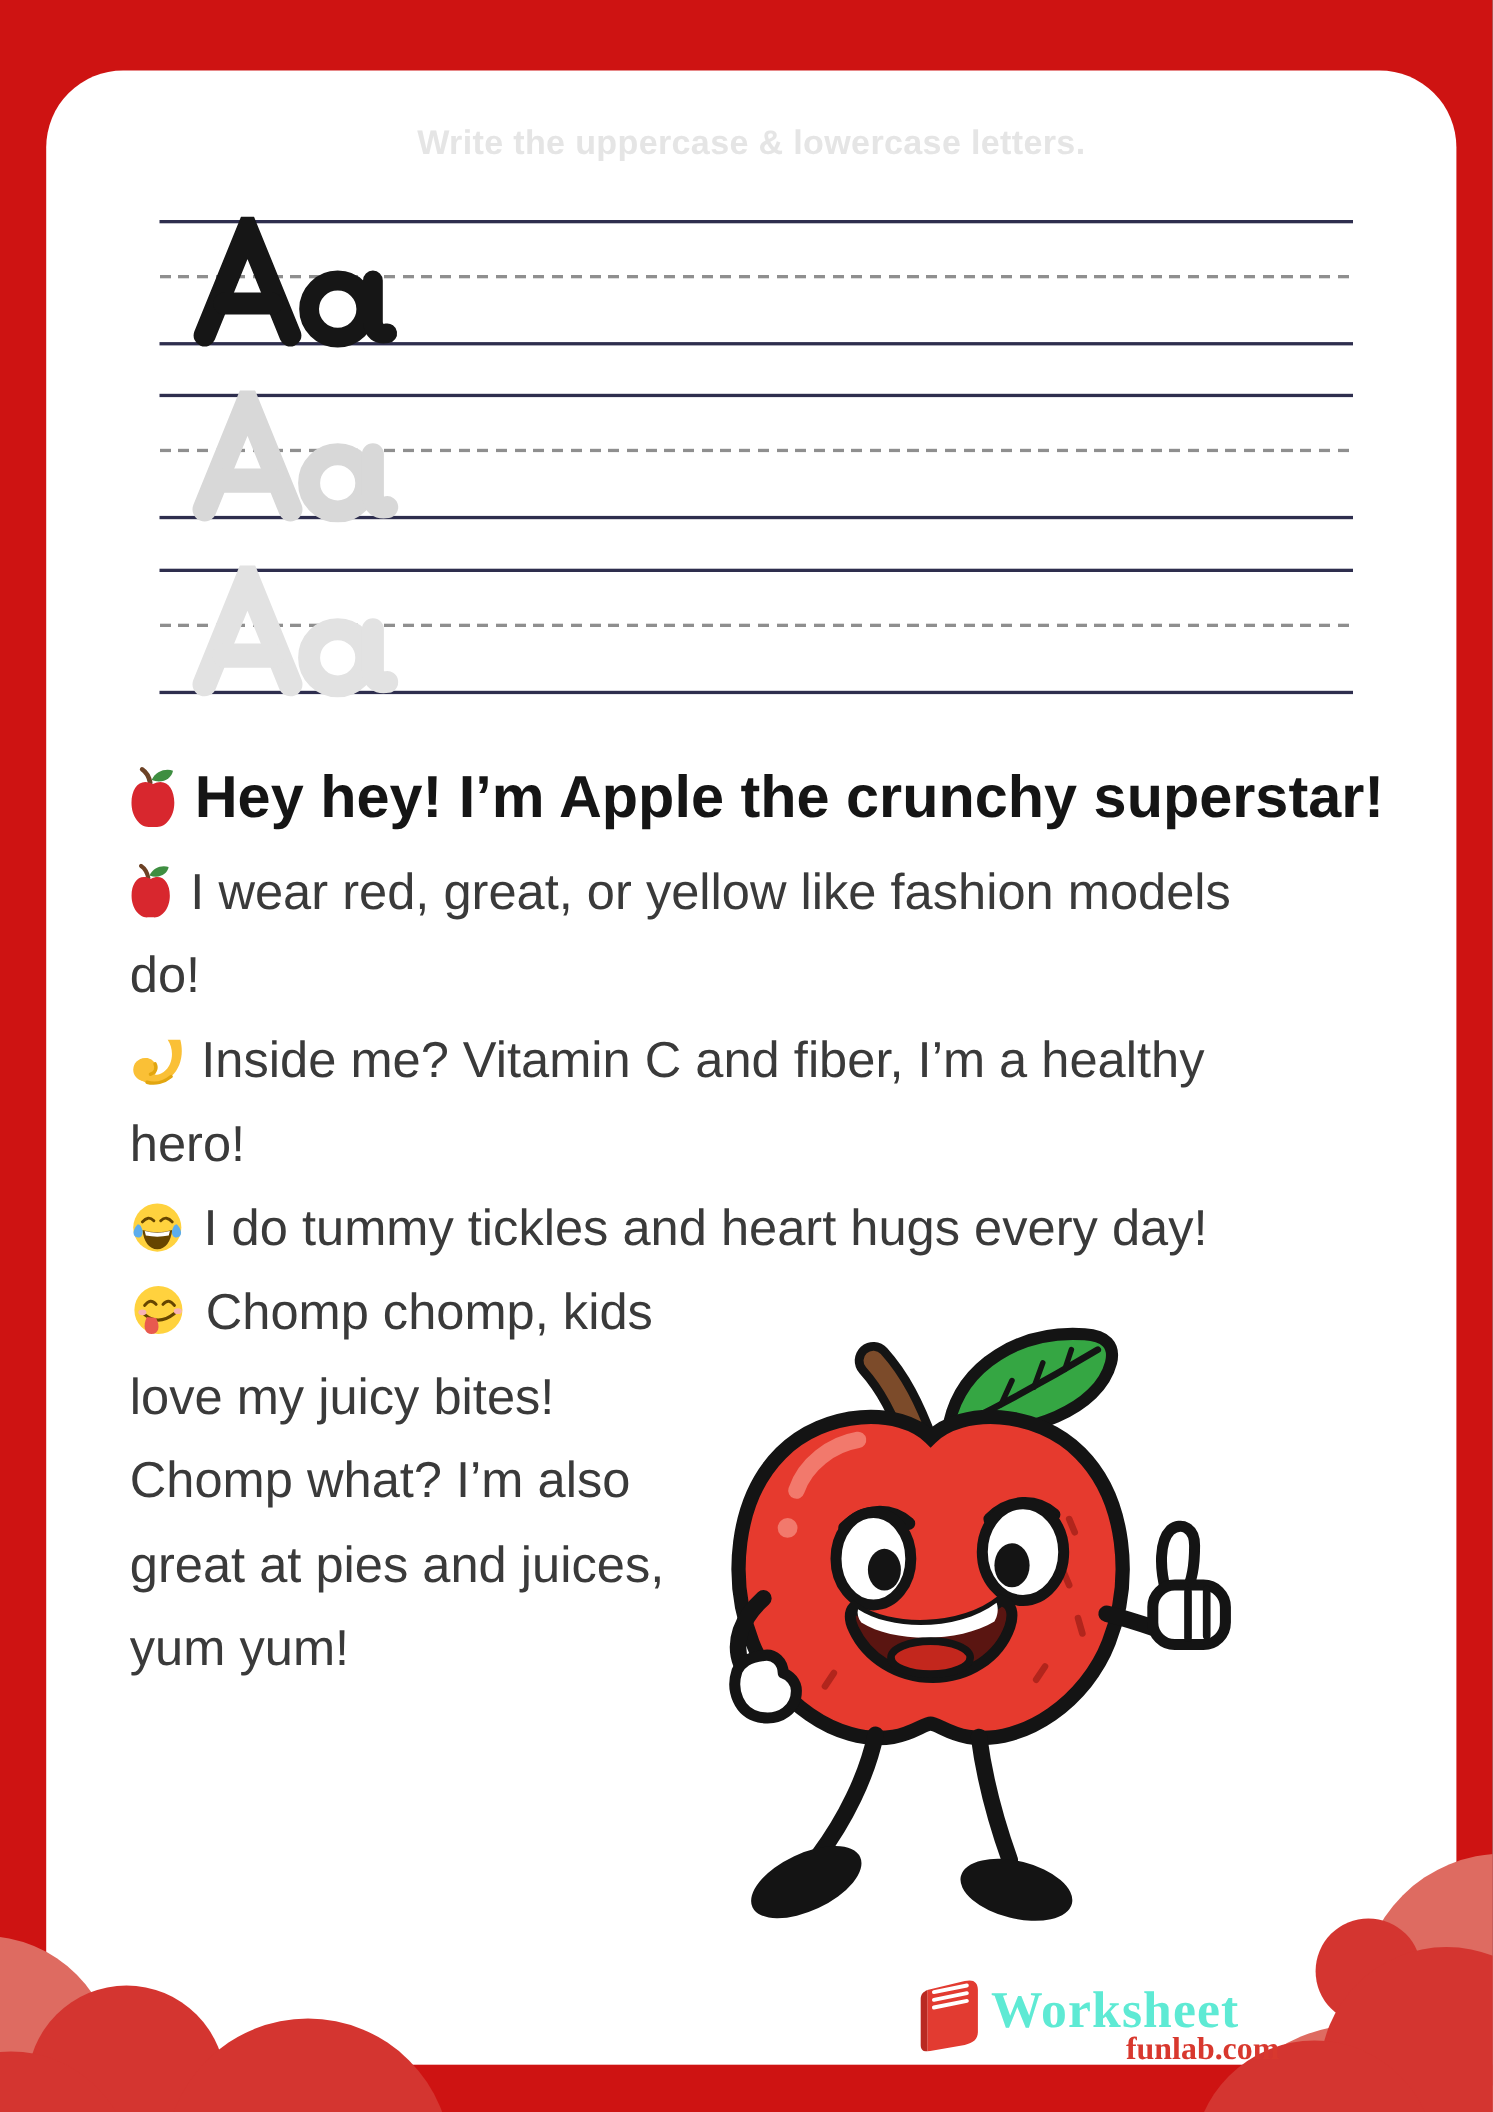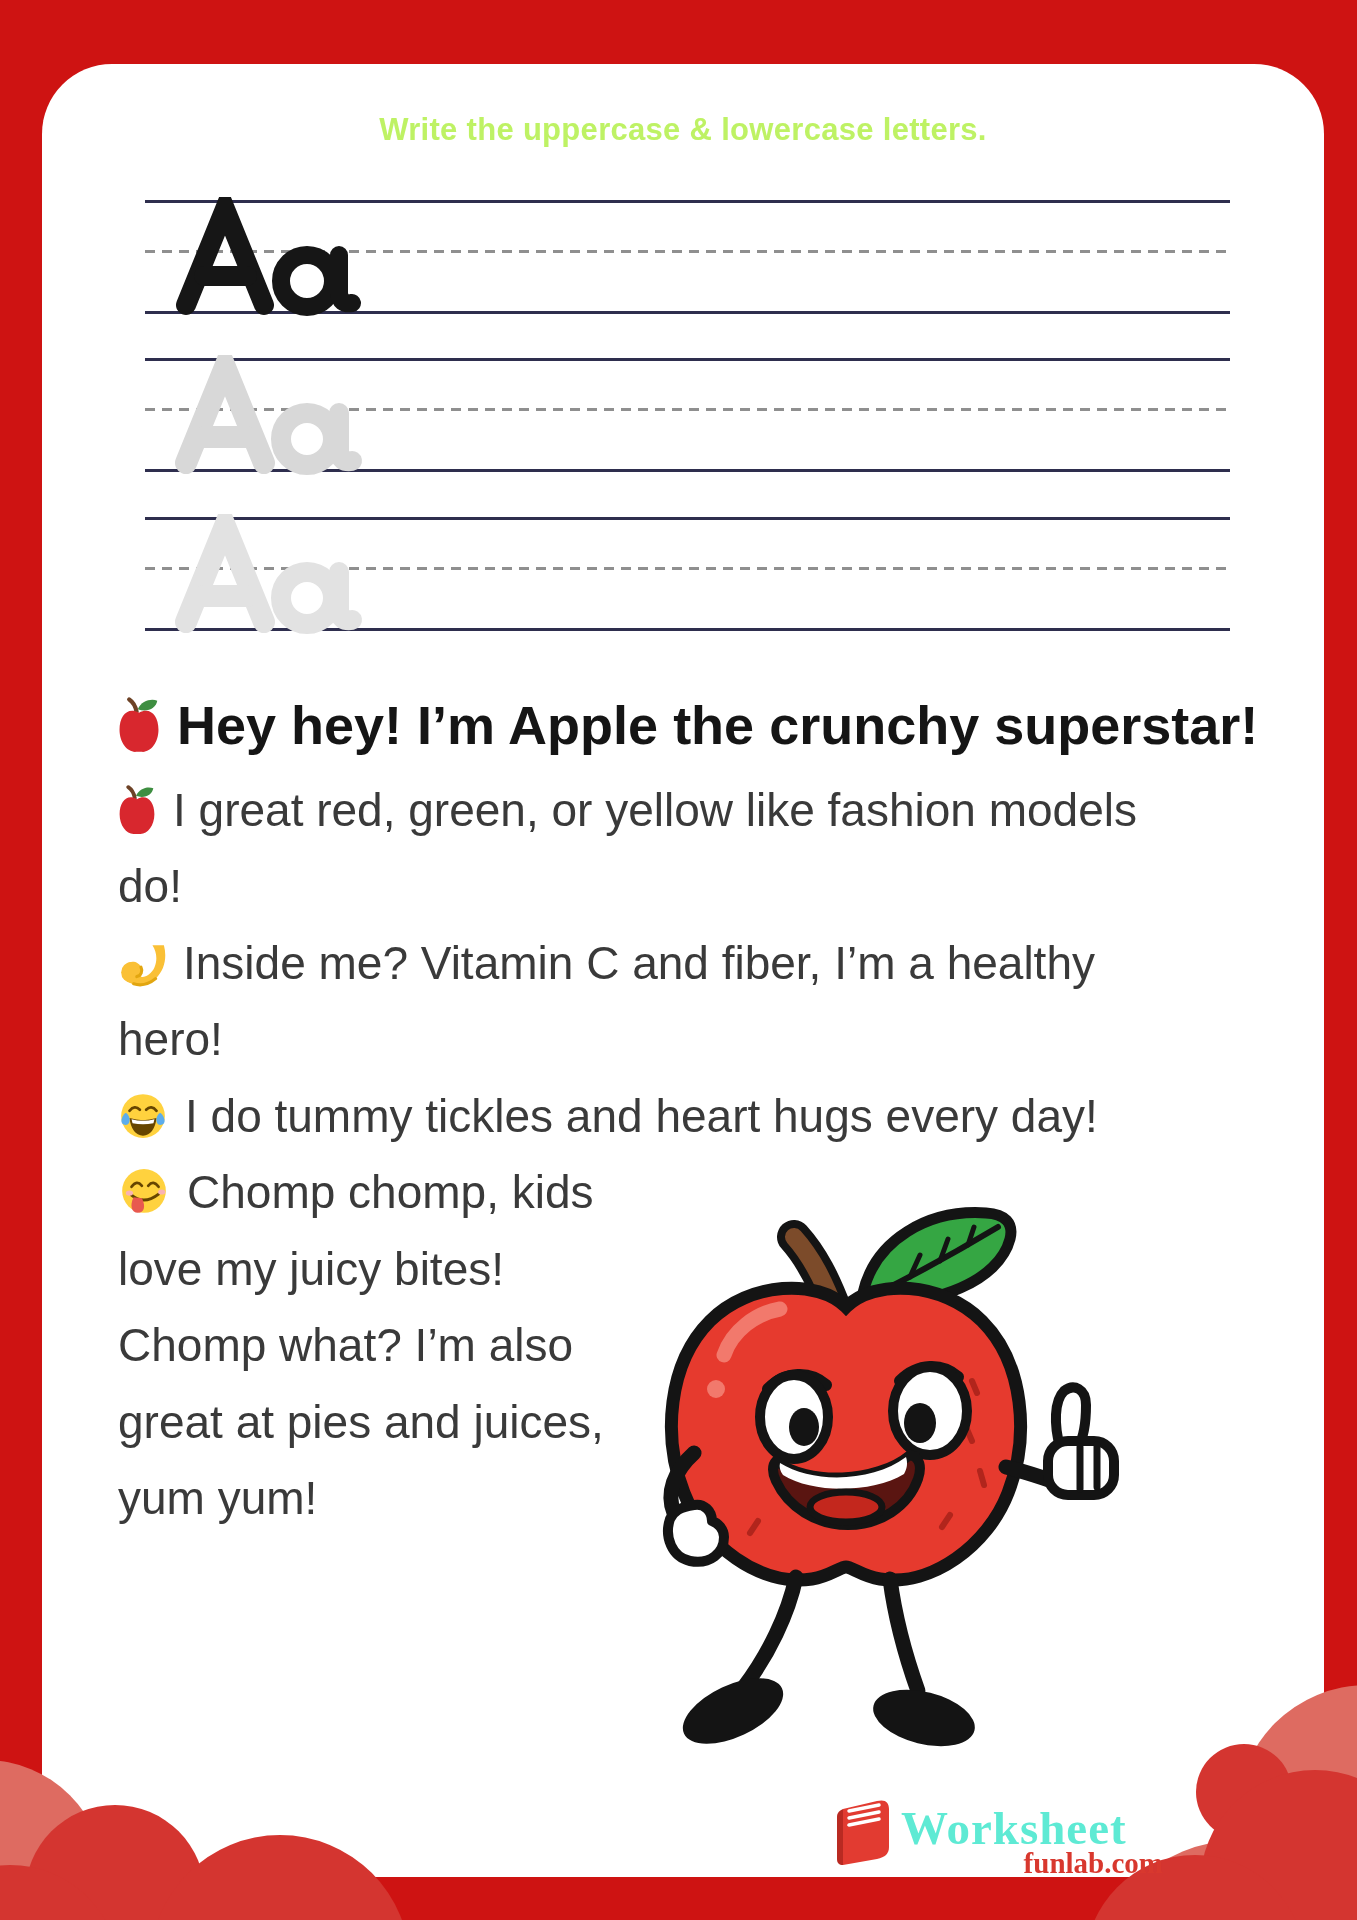--- a/index.html
+++ b/index.html
@@ -6,21 +6,21 @@
   .page{
     position:relative;width:1357px;height:1920px;overflow:hidden;
     background:#CE1312;font-family:"Liberation Sans",sans-serif;
   }
   .card{
     position:absolute;left:42px;top:64px;width:1282px;height:1856px;
     background:#ffffff;border-radius:70px 70px 0 0;
   }
   .title{
     position:absolute;left:42px;top:112px;width:1282px;height:46px;
-    text-align:center;font-size:31px;font-weight:700;color:#bef264;
+    text-align:center;font-size:31px;font-weight:700;color:#e5e5e5;
     letter-spacing:.3px;
   }
   .rule-row{position:absolute;left:0;top:0;width:1357px;height:117px;}
   .rule-solid{position:absolute;left:145px;width:1085px;height:3px;background:#2E2E4E;}
   .rule-dash{
     position:absolute;left:145px;width:1085px;height:3px;
     background:repeating-linear-gradient(90deg,#8F8F8F 0 10px,transparent 10px 17px);
   }
   .letters-svg{position:absolute;left:168px;top:-3px;width:200px;height:120px;}
   .story-line{
@@ -103,21 +103,21 @@
     </svg>
     <span>Hey hey! I’m Apple the crunchy superstar!</span>
   </div>
 
   <div class="story-line" style="top:780px">
     <svg class="emoji" width="38" height="50" viewBox="0 0 34 46">
       <path d="M15,12 C14,7 12,4 9,2" fill="none" stroke="#6d4226" stroke-width="3.5" stroke-linecap="round"></path>
       <path d="M16,10 C19,3 27,1 32,3 C31,9 24,13 16,10 Z" fill="#3E8E41"></path>
       <path d="M17,13 C8,8 1,15 1,27 C1,38 8,46 15,45 L19,45 C26,46 33,38 33,27 C33,15 26,8 17,13 Z" fill="#D8272E"></path>
     </svg>
-    <span>I great red, green, or yellow like fashion models</span>
+    <span>I wear red, great, or yellow like fashion models</span>
   </div>
 
   <div class="story-line" style="top:856px">
     <span>do!</span>
   </div>
 
   <div class="story-line" style="top:933px">
     <svg class="emoji" width="48" height="48" viewBox="0 0 46 46">
       <path d="M44,6 C47,17 45,30 36,38 C27,45 15,46 8,40 C3,36 3,28 8,24 C13,20 20,22 22,27 C24,31 22,35 18,36 C25,38 32,34 35,27 C38,20 37,12 33,6 Z" fill="#FAC036"></path>
       <circle cx="13" cy="32" r="10" fill="#FAC036"></circle>

